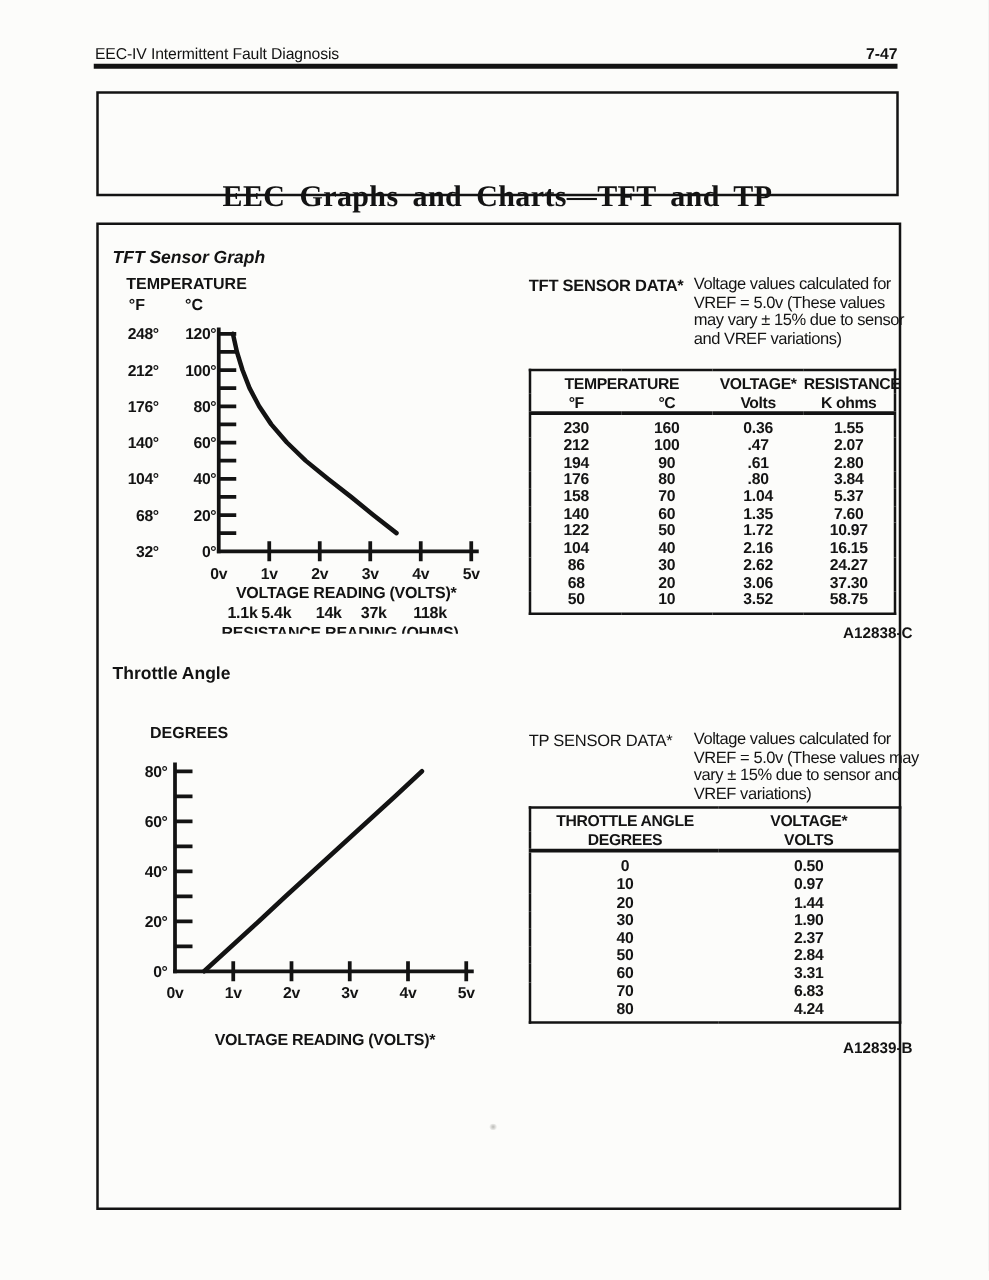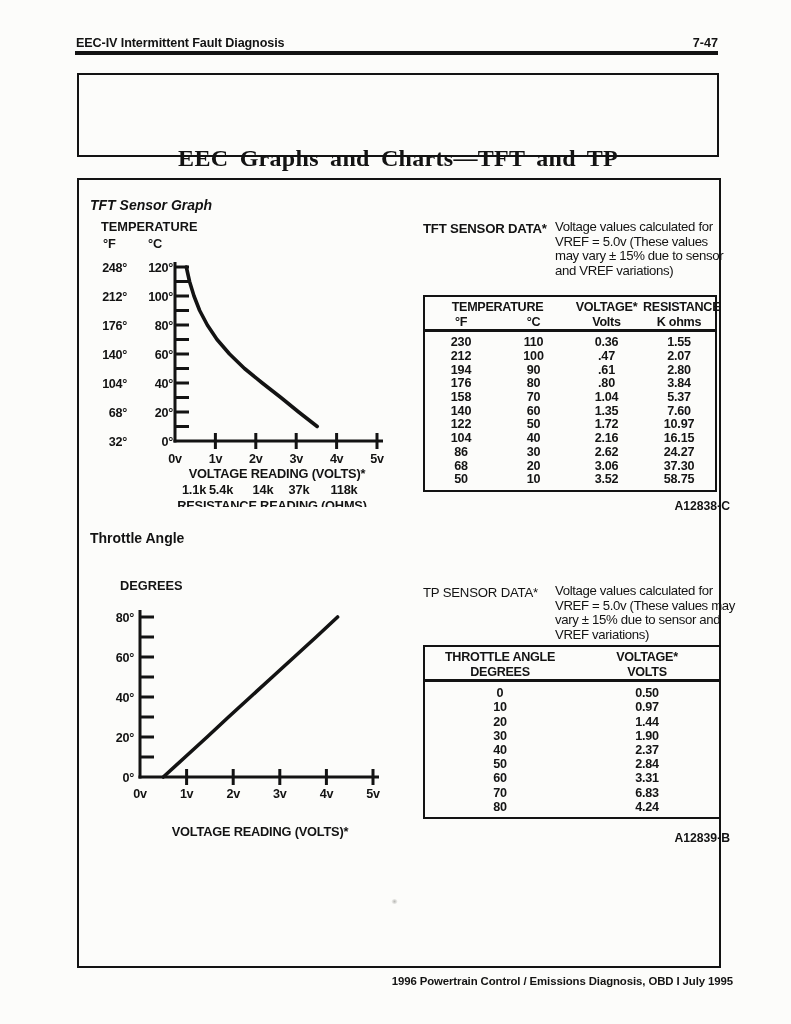--- a/index.html
+++ b/index.html
@@ -1,20 +1,20 @@
 <!DOCTYPE html>
 <html><head>
 <meta charset="utf-8">
 <style>
   html,body{margin:0;padding:0;background:#e8e8e6;}
   .page{position:relative;width:791px;height:1024px;margin:0 auto;background:#fcfcfa;
         color:#131313;font-family:"Liberation Sans",sans-serif;overflow:hidden;}
   .abs{position:absolute;}
   
-  #doc-header-title{left:76px;top:36px;font-size:12.6px;font-weight:bold;letter-spacing:-0.1px;}
+  #doc-header-title{left:76px;top:36px;font-size:12.6px;font-weight:normal;letter-spacing:-0.1px;}
   #doc-page-number{right:73px;top:36px;font-size:12.6px;font-weight:bold;}
   #header-rule{left:75px;top:51px;width:643px;height:4px;background:#131313;}
   
   #title-box{left:77px;top:73px;width:638px;height:80px;border:2.5px solid #131313;
              text-align:center;}
   #page-title{font-family:"Liberation Serif",serif;font-weight:bold;font-size:24px;
               line-height:80px;word-spacing:5px;letter-spacing:0.3px;margin-top:43px;}
   
   #content-box{left:77px;top:178px;width:640px;height:786px;border:2.5px solid #131313;}
   
@@ -137,21 +137,21 @@
       <tr>
         <th class="u1">°F</th>
         <th class="u2">°C</th>
         <th class="u3">Volts</th>
         <th class="u4">K ohms</th>
       </tr>
     </thead>
     <tbody>
         <tr>
           <td>230</td>
-          <td>110</td>
+          <td>160</td>
           <td>0.36</td>
           <td>1.55</td>
         </tr>
         <tr>
           <td>212</td>
           <td>100</td>
           <td>.47</td>
           <td>2.07</td>
         </tr>
         <tr>
@@ -293,16 +293,15 @@
           <td>6.83</td>
         </tr>
         <tr>
           <td>80</td>
           <td>4.24</td>
         </tr>
       </tbody>
   </table>
   <div class="abs" id="fig-id-2">A12839-B</div>
 
-  <div class="abs" id="doc-footer">1996 Powertrain Control / Emissions Diagnosis, OBD I July 1995</div>
   <div class="abs" id="scan-artifact"></div>
 
 </div>
 
 </body></html>

